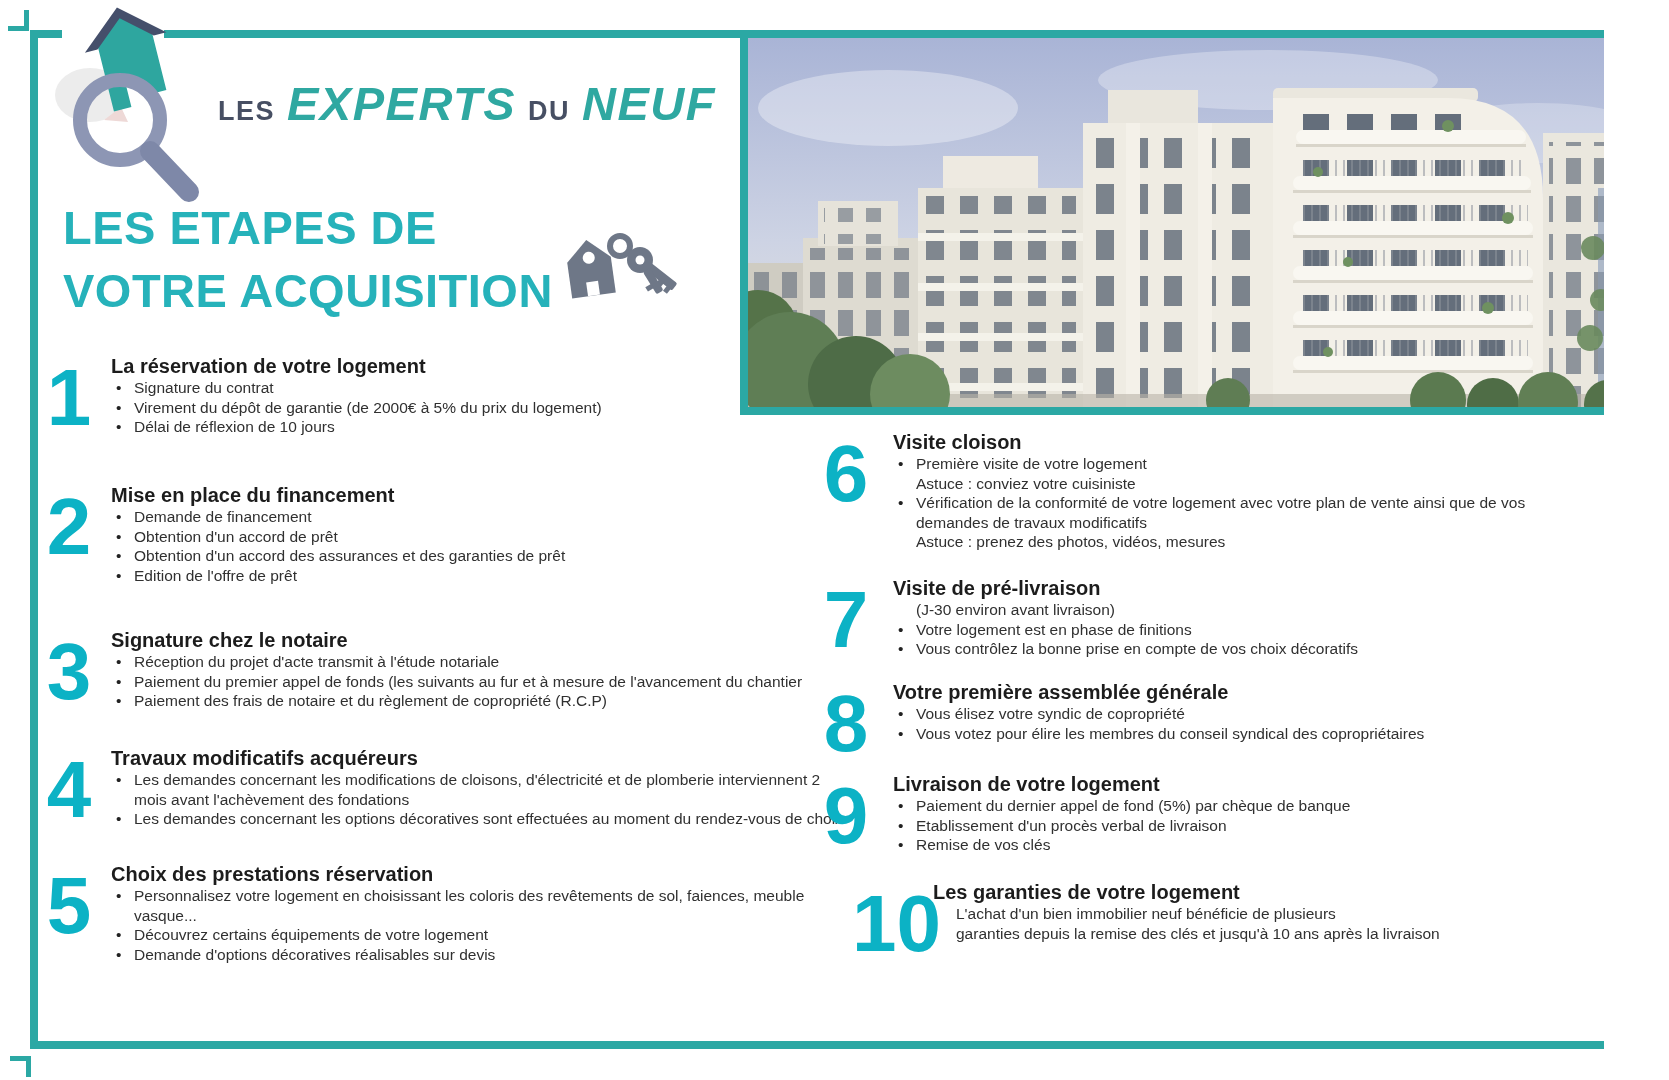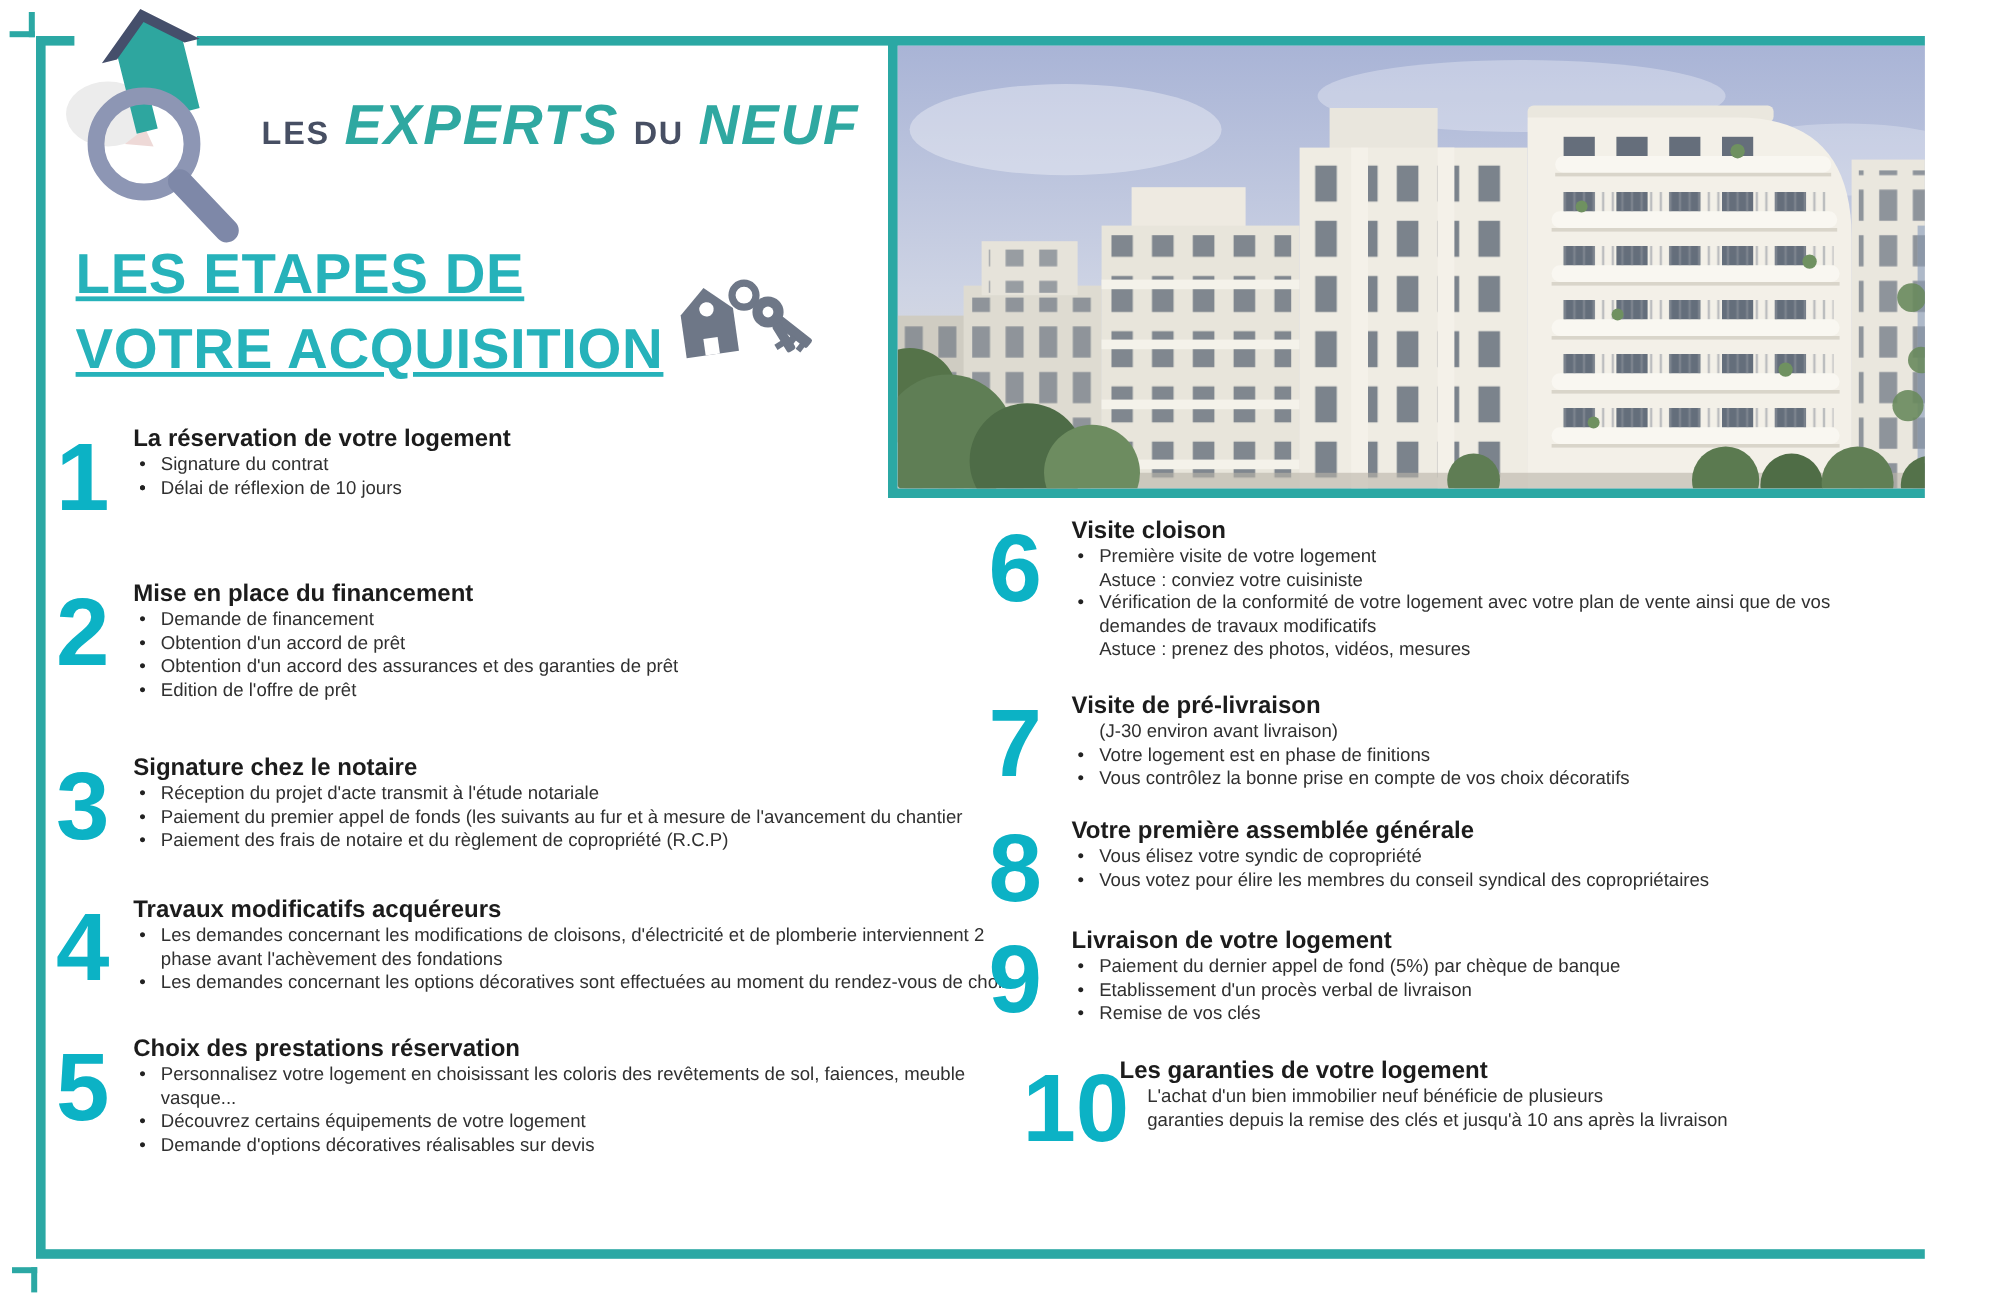--- a/index.html
+++ b/index.html
@@ -24,21 +24,20 @@
     position:absolute; left:218px; top:76px; display:flex; align-items:baseline; gap:12px;
     white-space:nowrap;
   }
   .brand .sm { font-size:27px; font-weight:700; color:#474f63; letter-spacing:1.5px; }
   .brand .lg { font-size:47px; font-weight:700; color:#2fa8a1; letter-spacing:1.5px;font-style:italic; }
   
   .main-title {
     position:absolute; left:63px; top:196px;
     font-size:47px; font-weight:700; color:#26b2ba; line-height:63px; letter-spacing:0.5px;
     white-space:nowrap;
-    text-decoration:underline;
   }
   .keys-svg { position:absolute; left:556px; top:222px; }
   
   .photo {
     position:absolute; left:740px; top:30px; width:897px; height:385px;
     border:8px solid #2ba8a4; box-sizing:border-box; background:#cdd3e4; overflow:hidden;
   }
   
   .col { position:absolute; top:0; height:1080px; }
   #col-left  { left:40px;  width:790px; }
@@ -258,21 +257,21 @@
       </g>
     </svg>
   </div>
 
   <div class="col" id="col-left">
       <div class="step" style="top: 355px;">
         <div class="num">1</div>
         <div class="content">
           <div class="step-title">La réservation de votre logement</div>
           <div class="item"><span class="dot">•</span><span>Signature du contrat</span></div>
-          <div class="item"><span class="dot">•</span></div>
+          <div class="item"><span class="dot">•</span><span>Virement du dépôt de garantie (de 2000€ à 5% du prix du logement)</span></div>
           <div class="item"><span class="dot">•</span><span>Délai de réflexion de 10 jours</span></div>
         </div>
       </div>
       <div class="step" style="top: 484px;">
         <div class="num">2</div>
         <div class="content">
           <div class="step-title">Mise en place du financement</div>
           <div class="item"><span class="dot">•</span><span>Demande de financement</span></div>
           <div class="item"><span class="dot">•</span><span>Obtention d'un accord de prêt</span></div>
           <div class="item"><span class="dot">•</span><span>Obtention d'un accord des assurances et des garanties de prêt</span></div>
@@ -286,21 +285,21 @@
           <div class="item"><span class="dot">•</span><span>Réception du projet d'acte transmit à l'étude notariale</span></div>
           <div class="item"><span class="dot">•</span><span>Paiement du premier appel de fonds (les suivants au fur et à mesure de l'avancement du chantier</span></div>
           <div class="item"><span class="dot">•</span><span>Paiement des frais de notaire et du règlement de copropriété (R.C.P)</span></div>
         </div>
       </div>
       <div class="step" style="top: 747px;">
         <div class="num">4</div>
         <div class="content">
           <div class="step-title">Travaux modificatifs acquéreurs</div>
           <div class="item"><span class="dot">•</span><span>Les demandes concernant les modifications de cloisons, d'électricité et de plomberie interviennent 2</span></div>
-          <div class="item"><span>phase avant l'achèvement des fondations</span></div>
+          <div class="item"><span>mois avant l'achèvement des fondations</span></div>
           <div class="item"><span class="dot">•</span><span>Les demandes concernant les options décoratives sont effectuées au moment du rendez-vous de choix</span></div>
         </div>
       </div>
       <div class="step" style="top: 863px;">
         <div class="num">5</div>
         <div class="content">
           <div class="step-title">Choix des prestations réservation</div>
           <div class="item"><span class="dot">•</span><span>Personnalisez votre logement en choisissant les coloris des revêtements de sol, faiences, meuble</span></div>
           <div class="item"><span>vasque...</span></div>
           <div class="item"><span class="dot">•</span><span>Découvrez certains équipements de votre logement</span></div>

